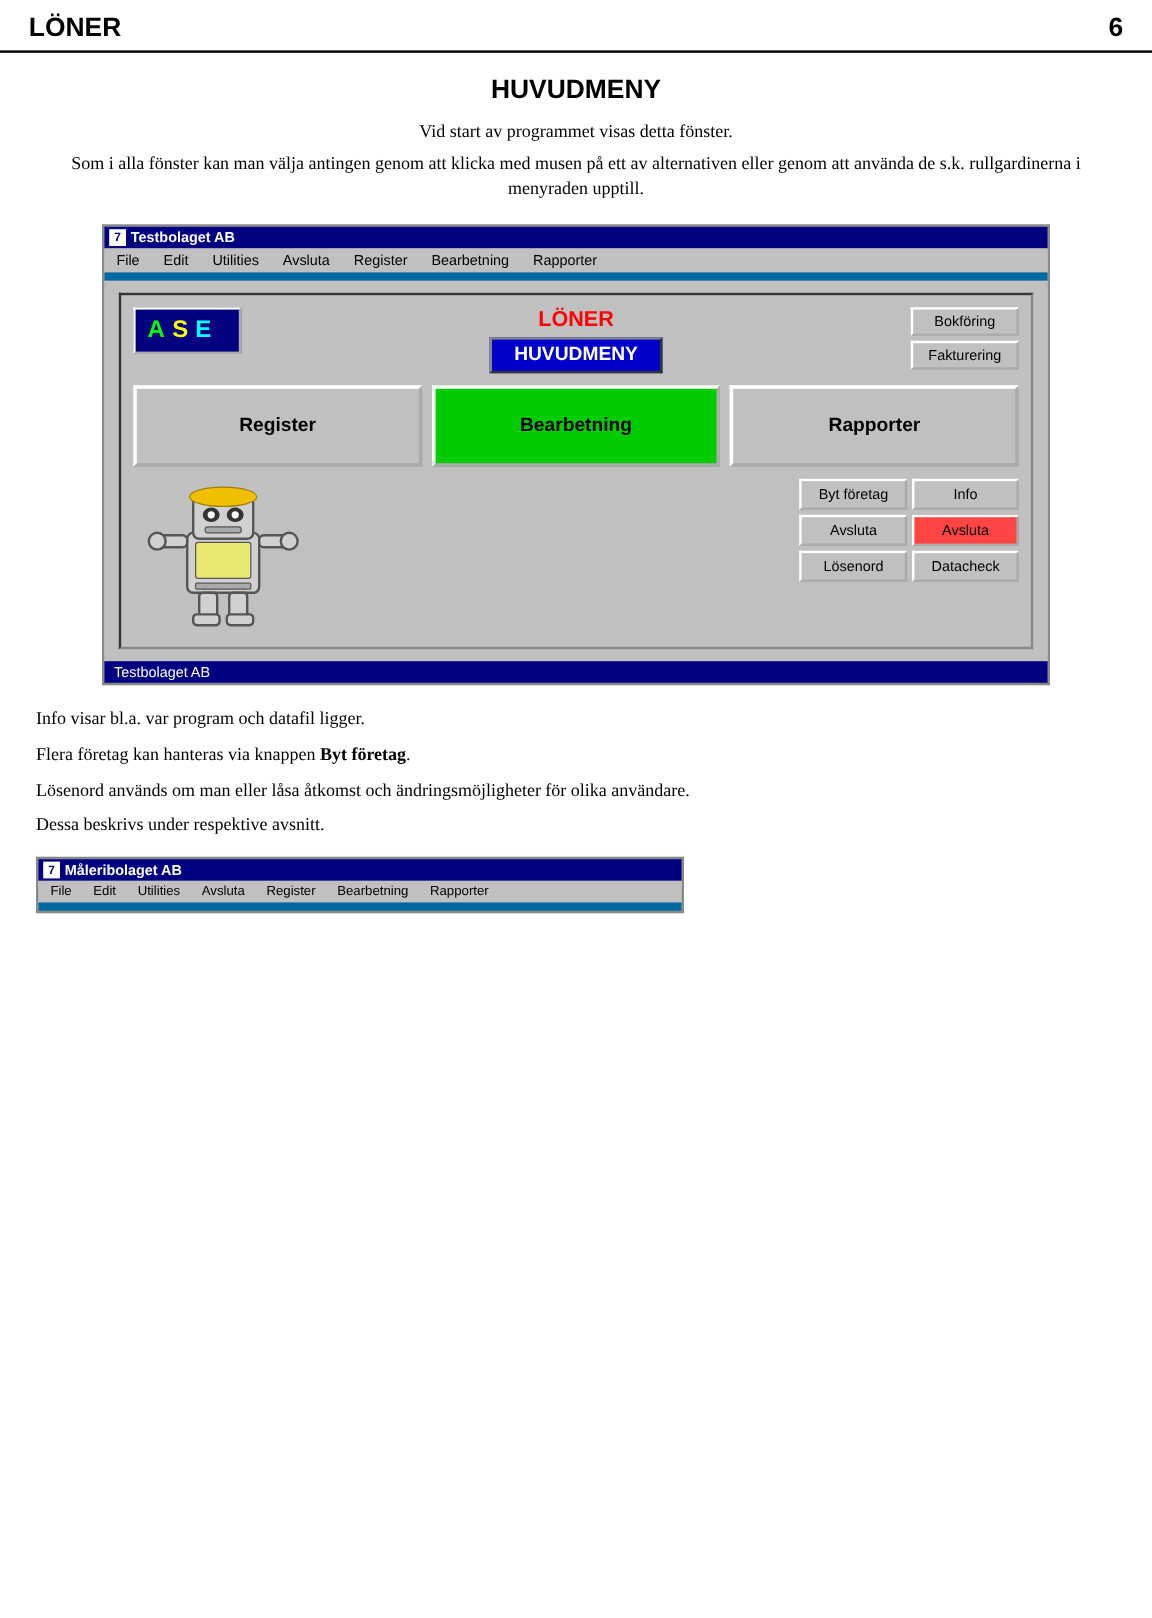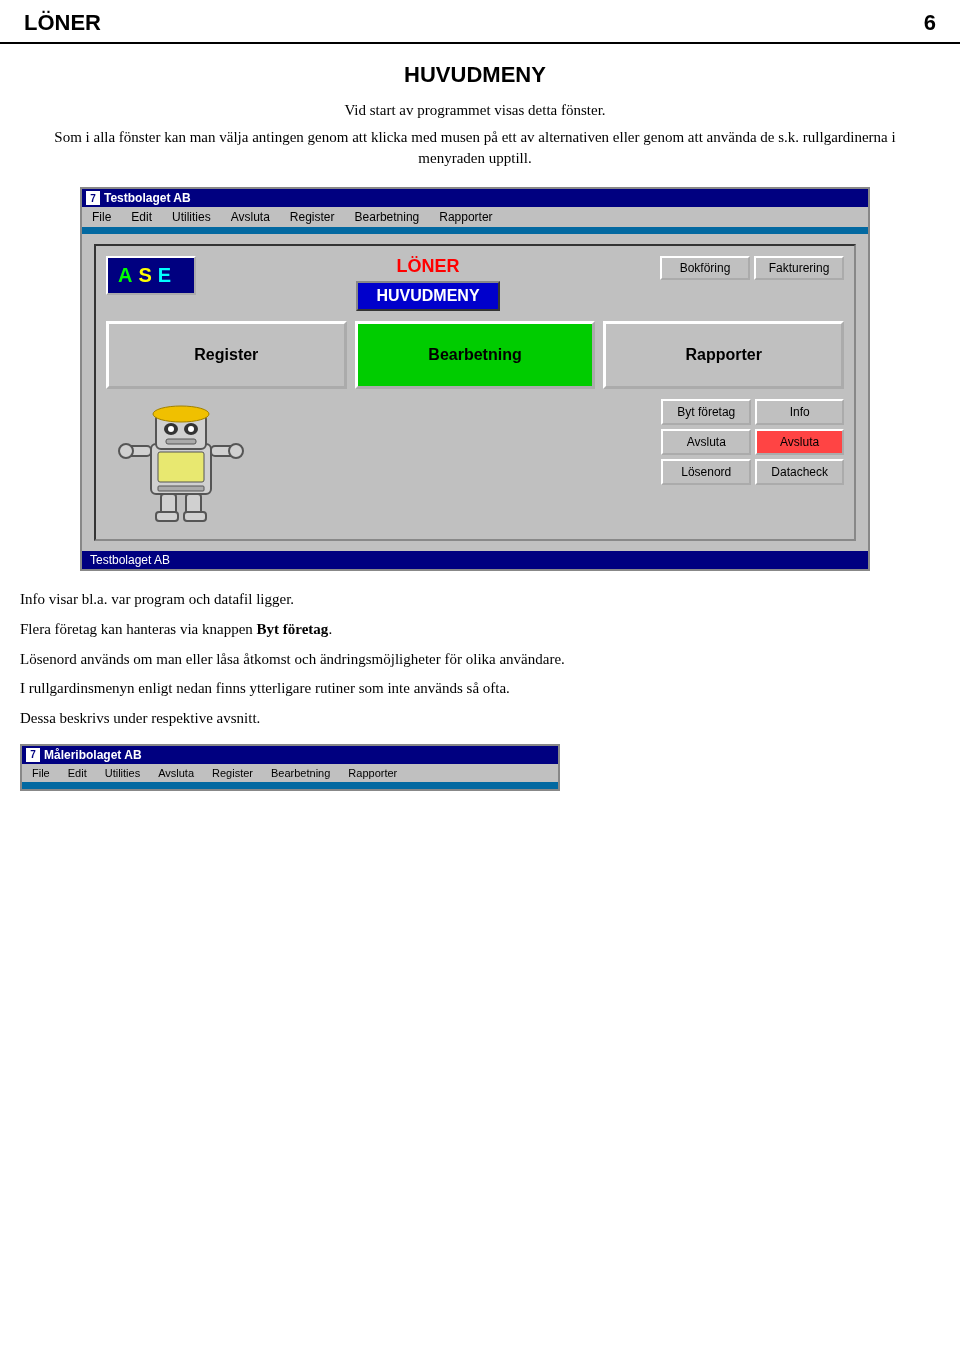--- a/index.html
+++ b/index.html
@@ -28,21 +28,21 @@
       font-family: Arial, sans-serif;
     }
     .page-number {
       font-size: 22px;
       font-weight: bold;
       font-family: Arial, sans-serif;
     }
 
     
     .content {
-      padding: 8px 30px 10px 20px;
+      padding: 8px 30px 10px 30px;
     }
 
     .section-heading {
       text-align: center;
       font-size: 22px;
       font-weight: bold;
       font-family: Arial, sans-serif;
       margin-bottom: 12px;
     }
 
@@ -154,21 +154,21 @@
       color: #fff;
       font-size: 16px;
       font-weight: bold;
       padding: 4px 18px;
       border: 2px outset #888;
       cursor: pointer;
     }
 
     .right-btns {
       display: flex;
-      flex-direction: row;
+      flex-direction: column;
       gap: 4px;
     }
     .gray-btn {
       background: #c0c0c0;
       border: 2px outset #fff;
       padding: 3px 12px;
       font-size: 12px;
       font-family: Arial, sans-serif;
       cursor: pointer;
       min-width: 90px;
@@ -397,21 +397,20 @@
     </div>
 
     <div class="window-statusbar">Testbolaget AB</div>
   </div>
 
   <p class="body-text">Info visar bl.a. var program och datafil ligger.</p>
   <p class="body-text">
     <span>Flera företag kan hanteras via knappen </span><strong>Byt företag</strong><span>.</span>
   </p>
   <p class="body-text">Lösenord används om man eller låsa åtkomst och ändringsmöjligheter för olika användare.</p>
-  <p class="body-text">I rullgardinsmenyn enligt nedan finns ytterligare rutiner som inte används så ofta.</p>
   <p class="body-text">Dessa beskrivs under respektive avsnitt.</p>
 
   <div class="bottom-window">
 
     <div class="window-titlebar">
       <span class="window-titlebar-icon">7</span>
       <span>Måleribolaget AB</span>
     </div>
 
     <div class="window-menubar">

